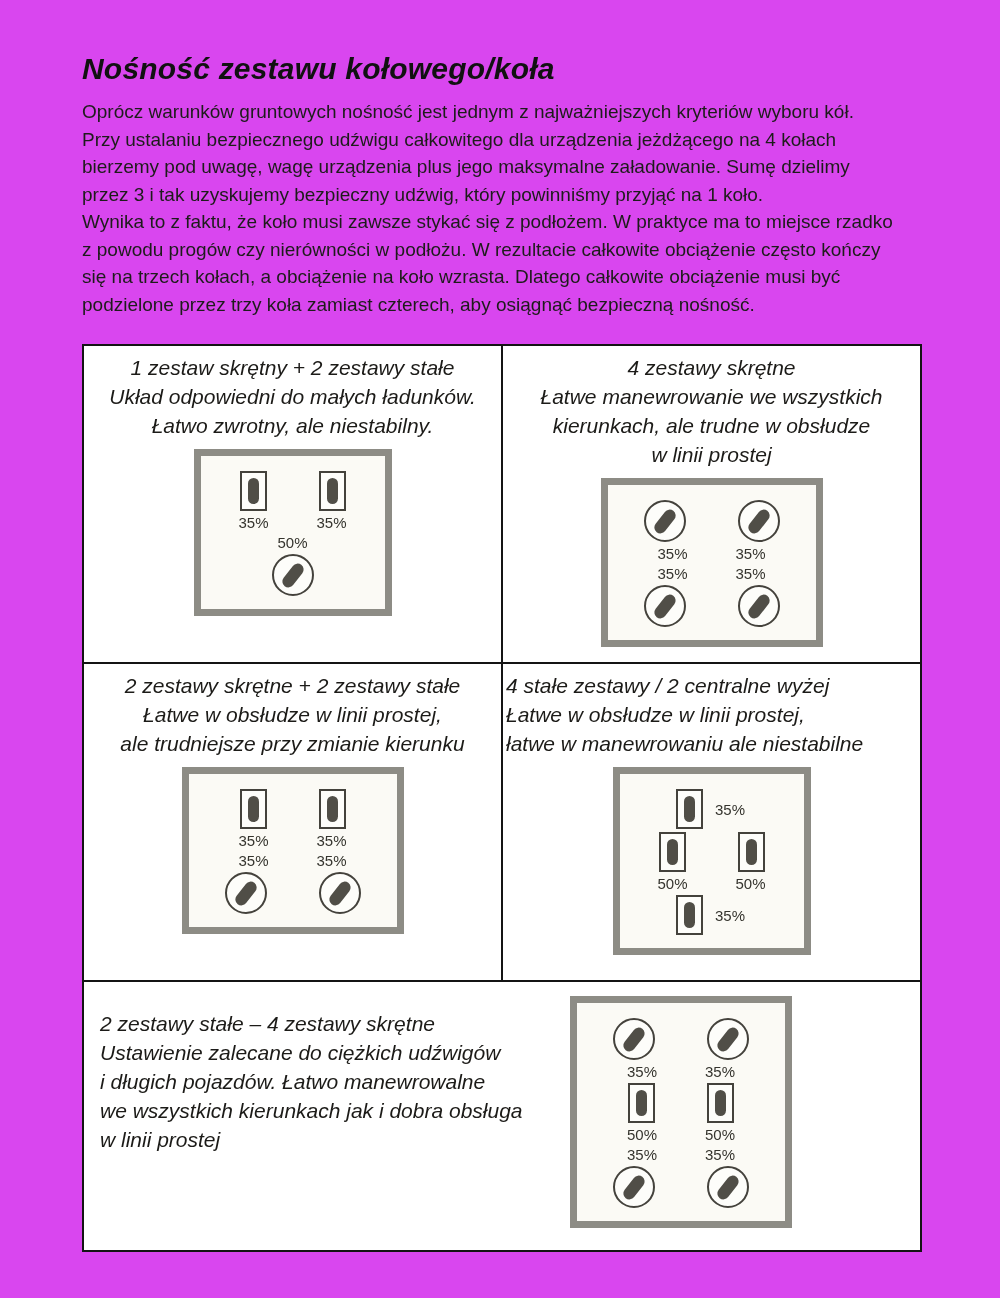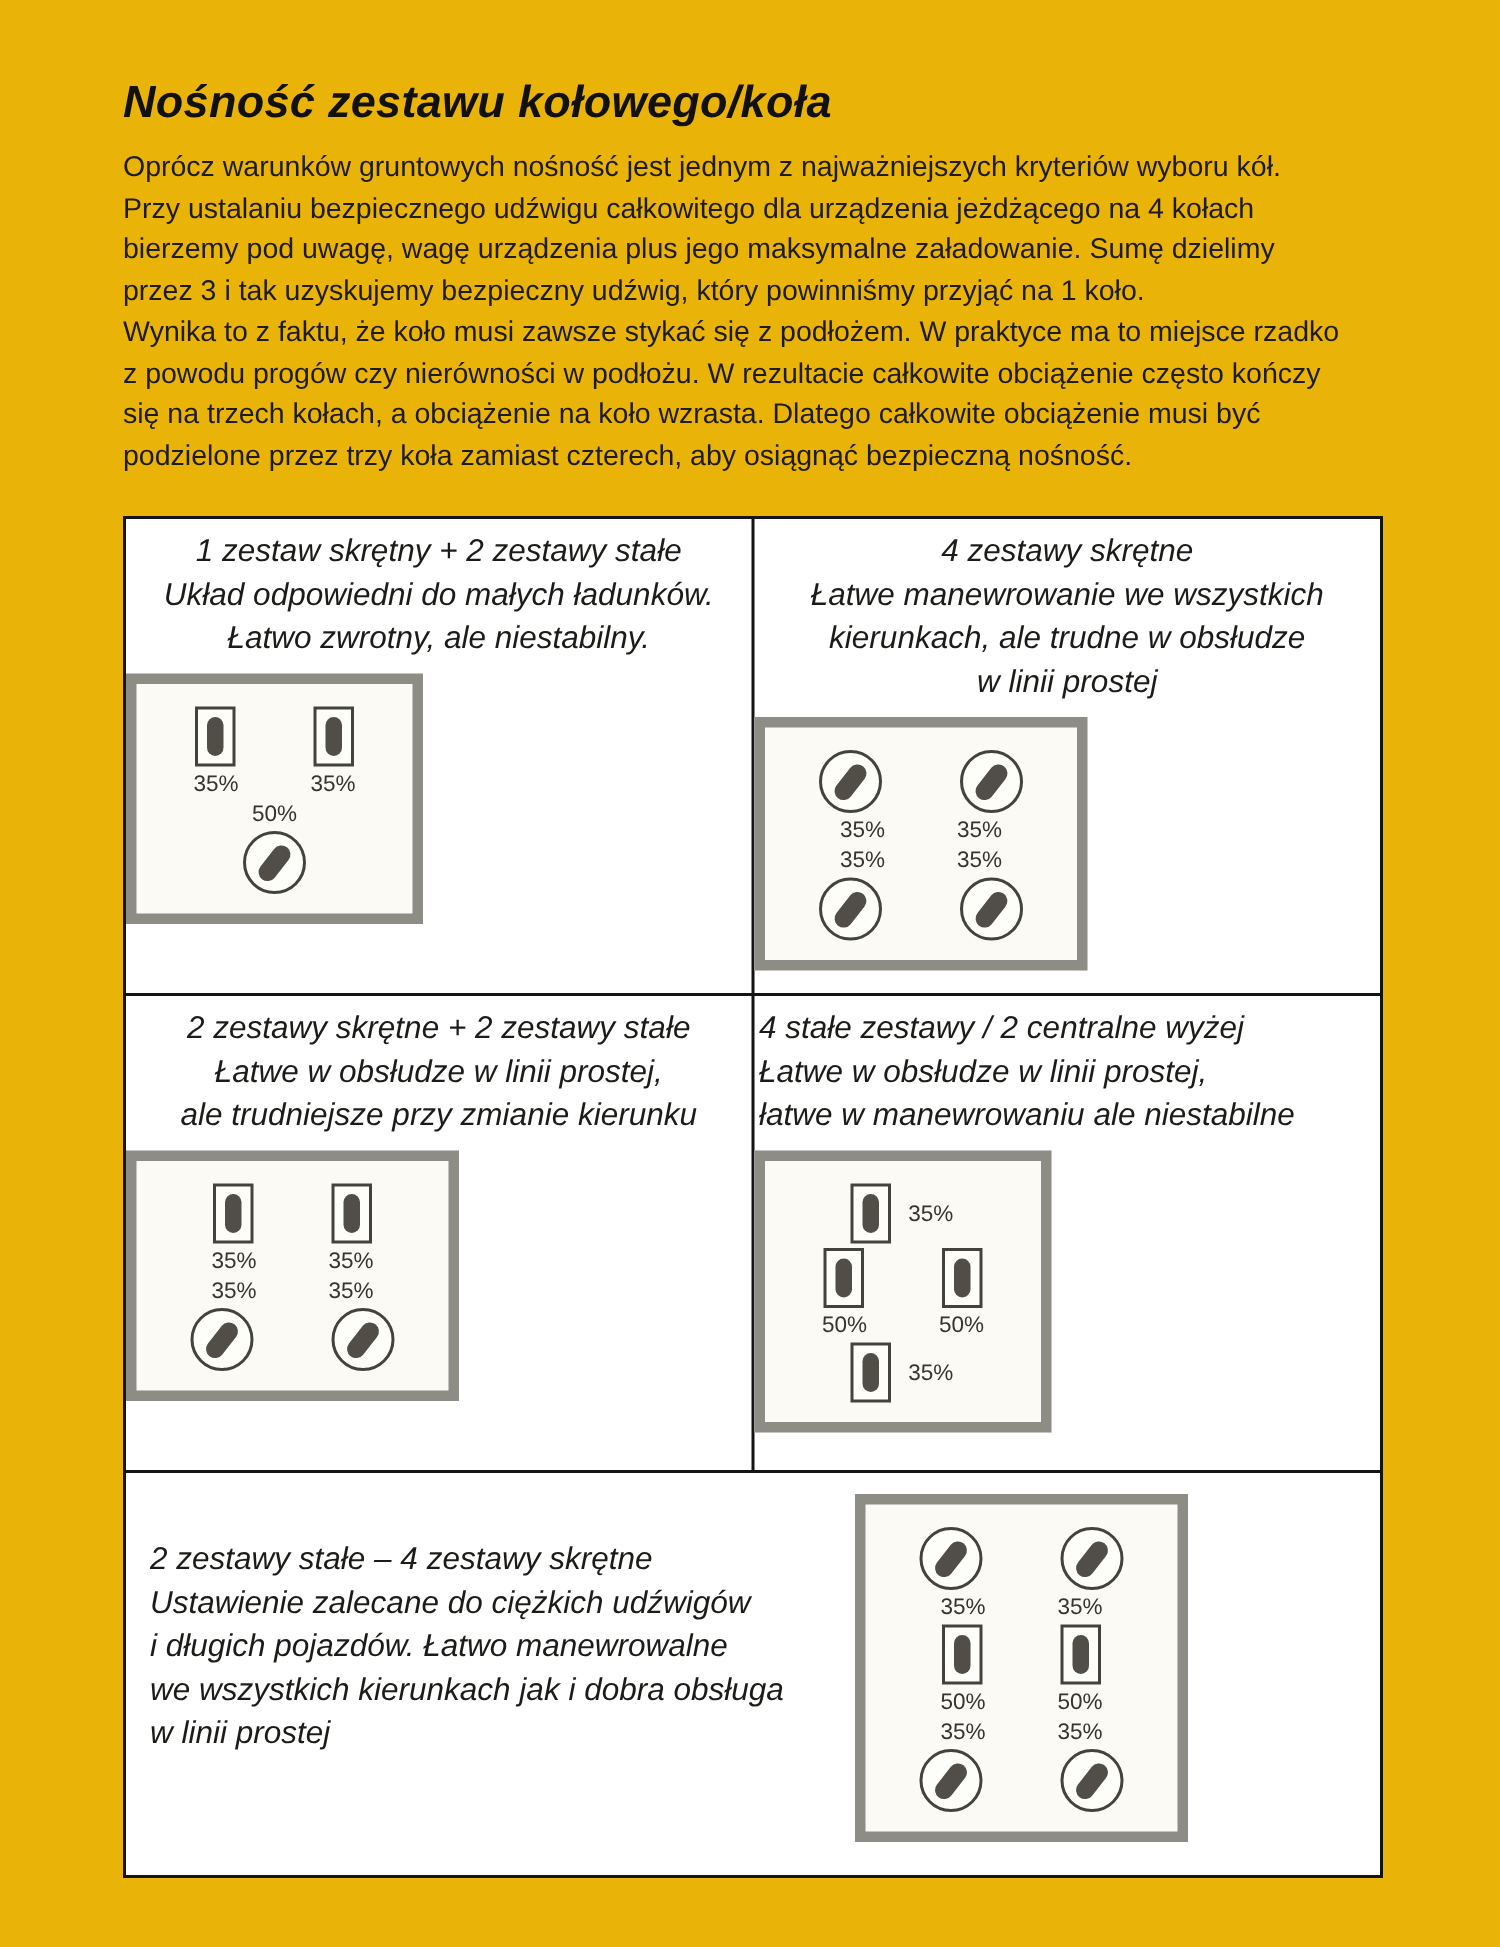--- a/index.html
+++ b/index.html
@@ -1,19 +1,19 @@
 <!DOCTYPE html>
 <html><head>
 <meta charset="utf-8">
 <style>
   * { box-sizing: border-box; margin: 0; padding: 0; }
   html, body { background: #e9e9e9; }
   body { font-family: "Liberation Sans", "DejaVu Sans", sans-serif; }
   .page {
-    width: 1000px; height: 1298px; background: #eab308;
+    width: 1000px; height: 1298px; background: #d946ef;
     margin: 0 auto; position: relative;
     padding: 52px 80px 0 82px;
   }
   .title {
     font-style: italic; font-weight: 600; font-size: 30px;
     color: #111; letter-spacing: 0.2px; margin-bottom: 12px;
   }
   .intro {
     font-size: 19px; line-height: 1.45;
     color: #1d1c1a; white-space: pre-line;
@@ -22,31 +22,31 @@
     margin-top: 26px; width: 840px;
     display: grid;
     grid-template-columns: 1fr 1fr;
     grid-template-rows: 316px 316px 268px;
     border: 2px solid #141414;
     background: #141414;
     gap: 2px;
   }
   .cell {
     background: #ffffff; overflow: hidden;
-    display: flex; flex-direction: column; 
+    display: flex; flex-direction: column; align-items: center;
     padding-top: 8px;
   }
   .cell-span { grid-column: 1 / span 2; flex-direction: row; align-items: flex-start; justify-content: flex-start; }
   .caption {
     font-style: italic; font-size: 21px; line-height: 1.38;
     color: #1c1b18; text-align: center; white-space: pre-line;
     margin-bottom: 8px;
   }
   .caption.left { text-align: left; align-self: flex-start; padding-left: 3px; }
-  .cell-span .caption { margin-top: 36px; padding-left: 16px; text-align: left; flex: 1 1 auto; }
+  .cell-span .caption { margin-top: 20px; padding-left: 16px; text-align: left; flex: 1 1 auto; }
   .diag-wrap { flex: 0 0 auto; }
   .cell-span .diag-wrap { margin-right: 128px; margin-top: 6px; }
   .diag-frame {
     border: 7px solid #8d8c85; background: #fbfaf5;
     padding: 12px 36px 10px; display: inline-block;
   }
   .diag-row { display: flex; justify-content: center; align-items: center; margin: 3px 0; }
   .diag-row.wheels { gap: 52px; }
   .diag-row.labels { gap: 44px; }
   .diag-row.mixed  { gap: 10px; }

